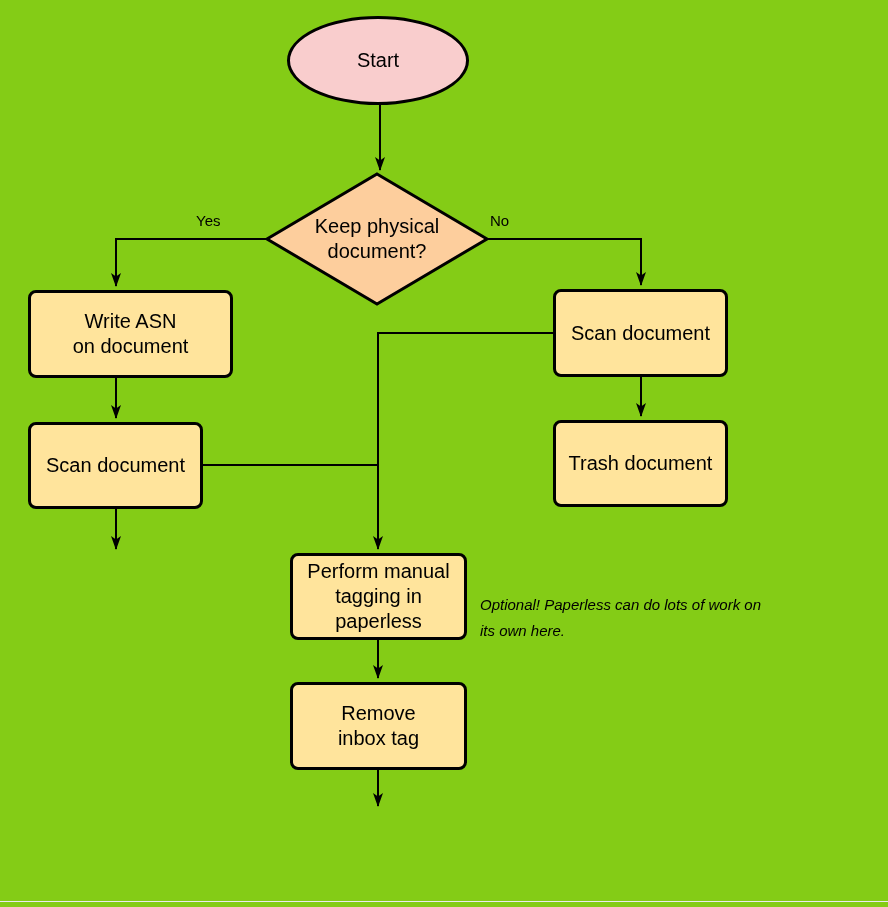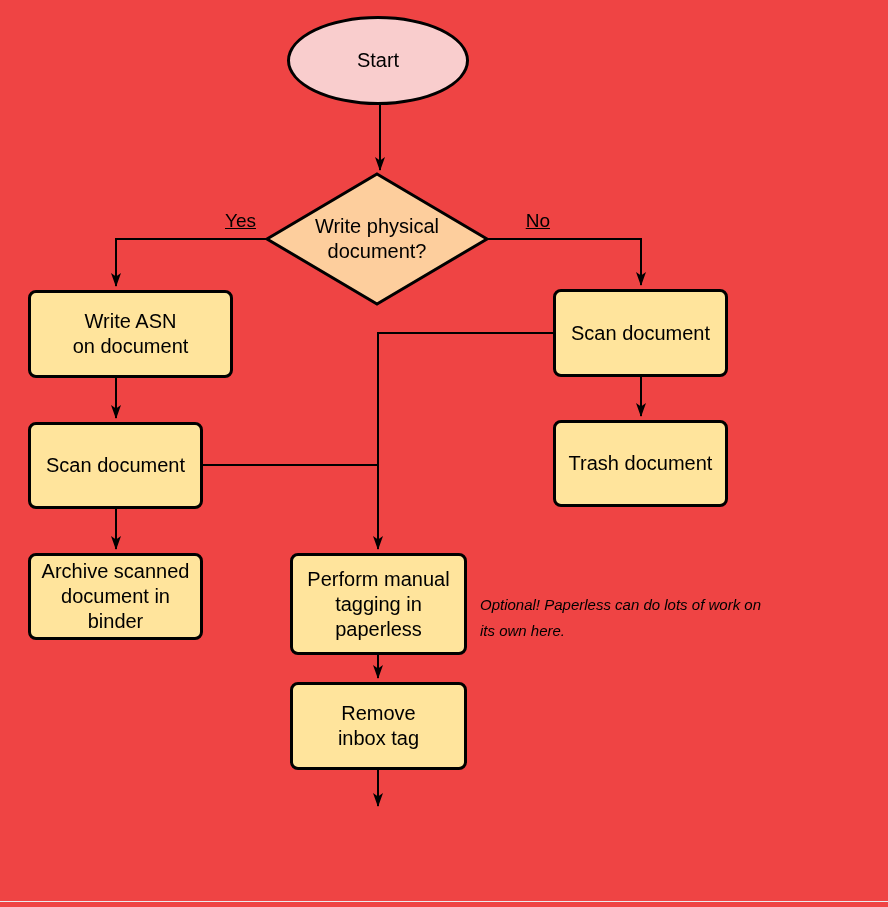--- a/index.html
+++ b/index.html
@@ -1,20 +1,20 @@
 <!DOCTYPE html>
 <html><head>
 <meta charset="utf-8">
 <style>
   html, body { margin: 0; padding: 0; background: #ffffff; }
   .canvas {
     position: relative;
     width: 888px;
     height: 907px;
-    background: #ef4444;
+    background: #84cc16;
     font-family: "Liberation Sans", "DejaVu Sans", sans-serif;
     color: #000000;
     overflow: hidden;
   }
   svg.wires { position: absolute; left: 0; top: 0; }
   .node {
     position: absolute;
     box-sizing: border-box;
     border: 3px solid #000000;
     display: flex;
@@ -32,24 +32,23 @@
     display: flex;
     align-items: center;
     justify-content: center;
     text-align: center;
     white-space: pre-line;
     font-size: 20px;
     line-height: 25px;
   }
   .edge-label {
     position: absolute;
-    font-size: 19px;
+    font-size: 15px;
     line-height: 20px;
-    text-align: right;
-    text-decoration: underline;
+    text-align: left;
   }
   .note {
     position: absolute;
     font-style: italic;
     font-size: 15px;
     line-height: 26px;
     white-space: pre-line;
   }
   .bottom-rule {
     position: absolute;
@@ -78,37 +77,34 @@
     <path d="M116 509 L116 549" stroke="#000000" stroke-width="2" fill="none" marker-end="url(#arrow)"></path>
     <path d="M641 377 L641 416" stroke="#000000" stroke-width="2" fill="none" marker-end="url(#arrow)"></path>
     <path d="M553 333 L378 333 L378 549" stroke="#000000" stroke-width="2" fill="none" marker-end="url(#arrow)"></path>
     <path d="M203 465 L377 465" stroke="#000000" stroke-width="2" fill="none"></path>
     <path d="M378 640 L378 678" stroke="#000000" stroke-width="2" fill="none" marker-end="url(#arrow)"></path>
     <path d="M378 770 L378 806" stroke="#000000" stroke-width="2" fill="none" marker-end="url(#arrow)"></path>
   </svg>
 
   <div class="node terminator" style="left:287px; top:16px; width:182px; height:89px;">Start</div>
 
-  <div class="decision-label" style="left:287px; top:208px; width:180px; height:62px;">Write physical
+  <div class="decision-label" style="left:287px; top:208px; width:180px; height:62px;">Keep physical
 document?</div>
 
   <div class="edge-label" style="left:196px; top:211px; width:60px;">Yes</div>
   <div class="edge-label" style="left:490px; top:211px; width:60px;">No</div>
 
   <div class="node process" style="left:28px; top:290px; width:205px; height:88px;">Write ASN
 on document</div>
   <div class="node process" style="left:28px; top:422px; width:175px; height:87px;">Scan document</div>
-  <div class="node process" style="left:28px; top:553px; width:175px; height:87px;">Archive scanned
-document in
-binder</div>
 
   <div class="node process" style="left:553px; top:289px; width:175px; height:88px;">Scan document</div>
   <div class="node process" style="left:553px; top:420px; width:175px; height:87px;">Trash document</div>
 
-  <div class="node process" style="left:290px; top:553px; width:177px; height:102px;">Perform manual
+  <div class="node process" style="left:290px; top:553px; width:177px; height:87px;">Perform manual
 tagging in
 paperless</div>
   <div class="node process" style="left:290px; top:682px; width:177px; height:88px;">Remove
 inbox tag</div>
 
 
   <div class="note" style="left:480px; top:592px; width:402px;">Optional! Paperless can do lots of work on
 its own here.</div>
 
   <div class="bottom-rule"></div>

